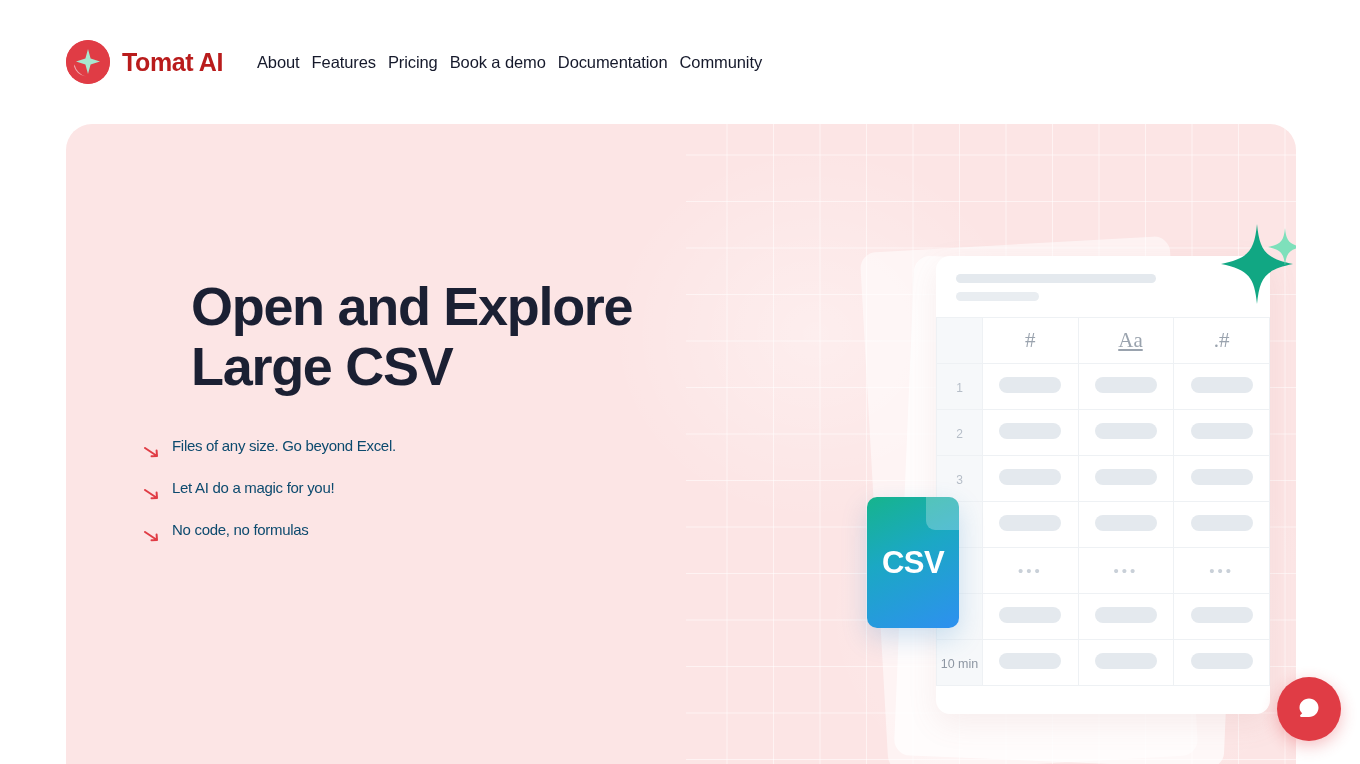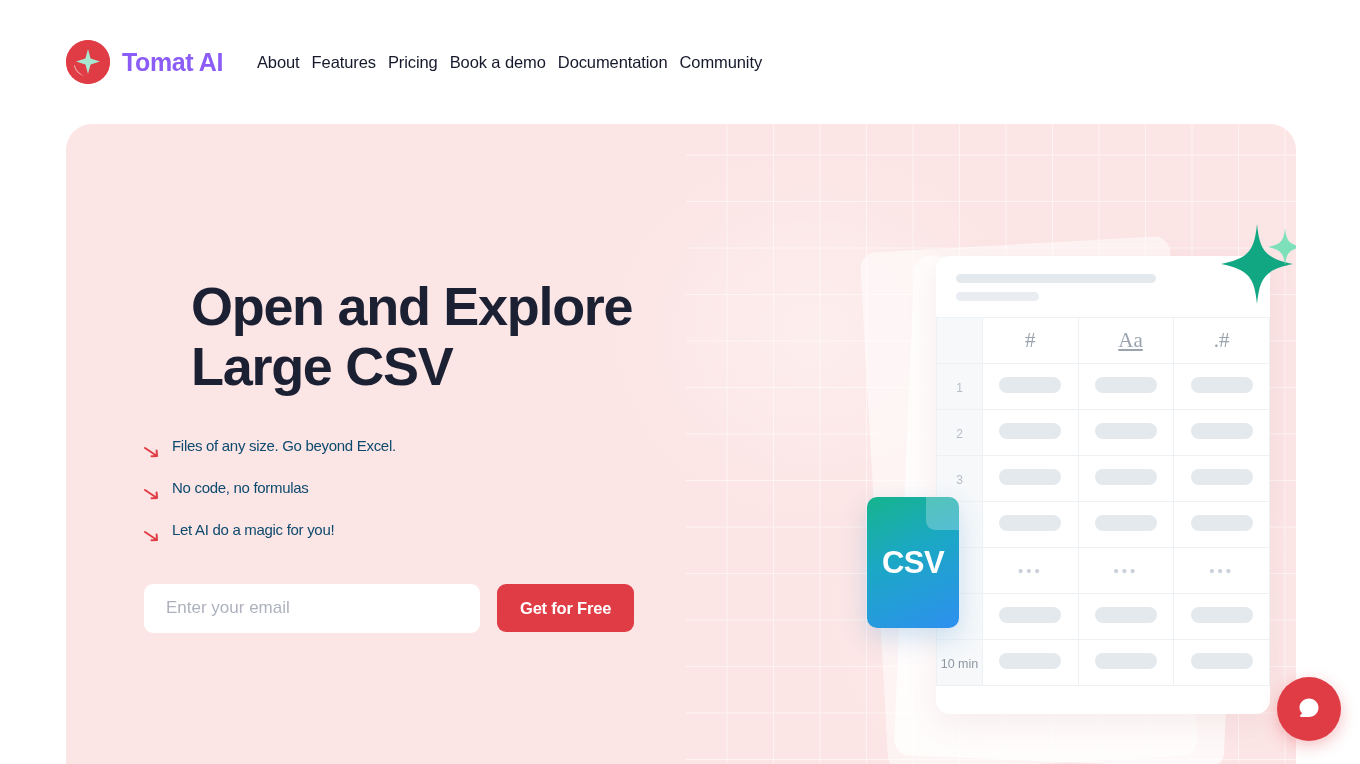--- a/index.html
+++ b/index.html
@@ -40,21 +40,21 @@
     background: #E03C45;
     position: relative;
     flex: none;
     overflow: hidden;
   }
   .logo-mark svg { position: absolute; inset: 0; }
 
   .brand-name {
     font-size: 25px;
     font-weight: bold;
-    color: #8b5cf6;
+    color: #b91c1c;
     letter-spacing: -0.4px;
     white-space: nowrap;
   }
 
   .nav {
     display: flex;
     align-items: center;
     gap: 12px;
     justify-content: flex-end;
   }
@@ -372,38 +372,34 @@
         </span>
         <span class="bullet-text">Files of any size. Go beyond Excel.</span>
       </li>
 
       <li class="bullet">
         <span class="bullet-icon">
           <svg width="15" height="11" viewBox="0 0 15 11">
             <path d="M1 1 L13 9 M13 9 L7.5 9.2 M13 9 L12.6 3.6" stroke="#E03C45" stroke-width="2" stroke-linecap="round" fill="none"></path>
           </svg>
         </span>
-        <span class="bullet-text">No code, no formulas</span>
+        <span class="bullet-text">Let AI do a magic for you!</span>
       </li>
 
       <li class="bullet">
         <span class="bullet-icon">
           <svg width="15" height="11" viewBox="0 0 15 11">
             <path d="M1 1 L13 9 M13 9 L7.5 9.2 M13 9 L12.6 3.6" stroke="#E03C45" stroke-width="2" stroke-linecap="round" fill="none"></path>
           </svg>
         </span>
-        <span class="bullet-text">Let AI do a magic for you!</span>
+        <span class="bullet-text">No code, no formulas</span>
       </li>
 
     </ul>
 
-    <div class="signup-form">
-      <input class="email-input" type="text" placeholder="Enter your email" style="">
-      <button class="cta-button">Get for Free</button>
-    </div>
 
   </div>
 
   <div class="illustration">
 
     <div class="card-back-a"></div>
     <div class="card-back-b"></div>
 
     <div class="table-card">
 

